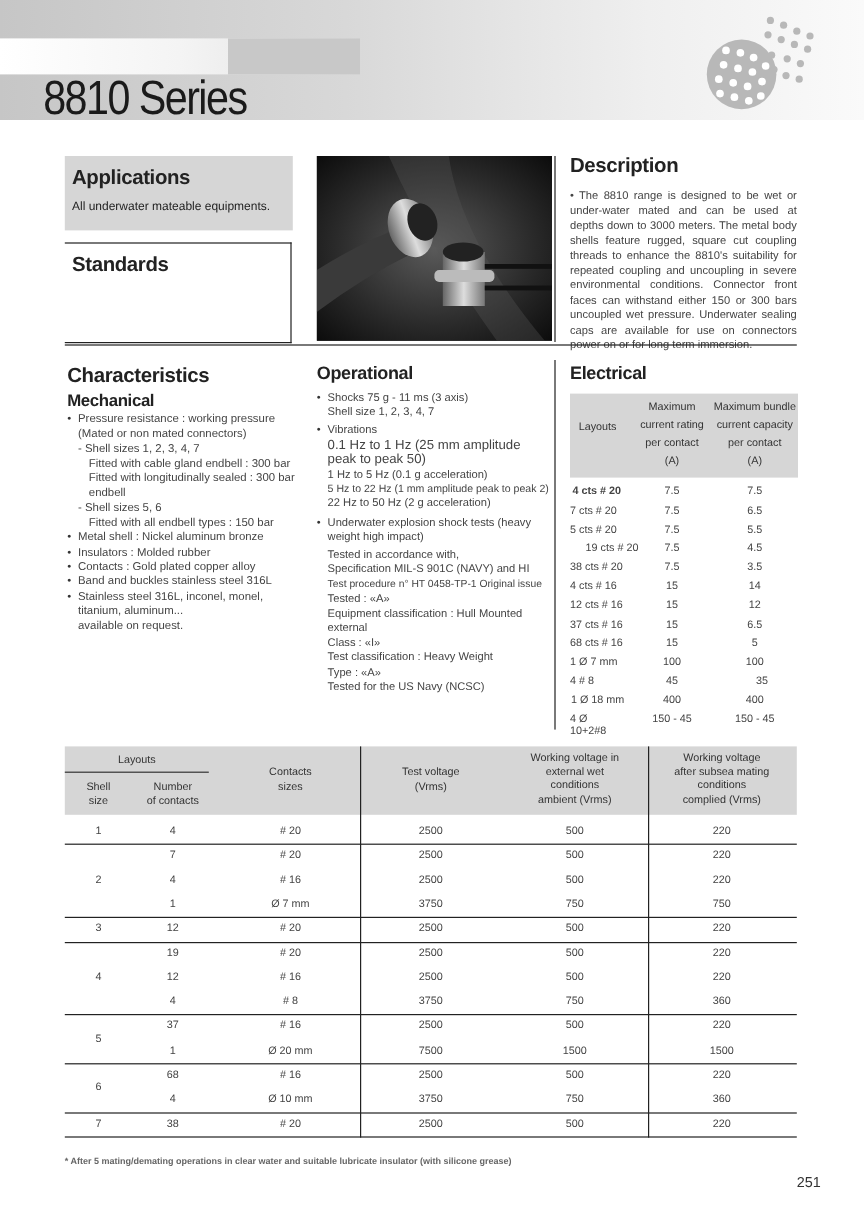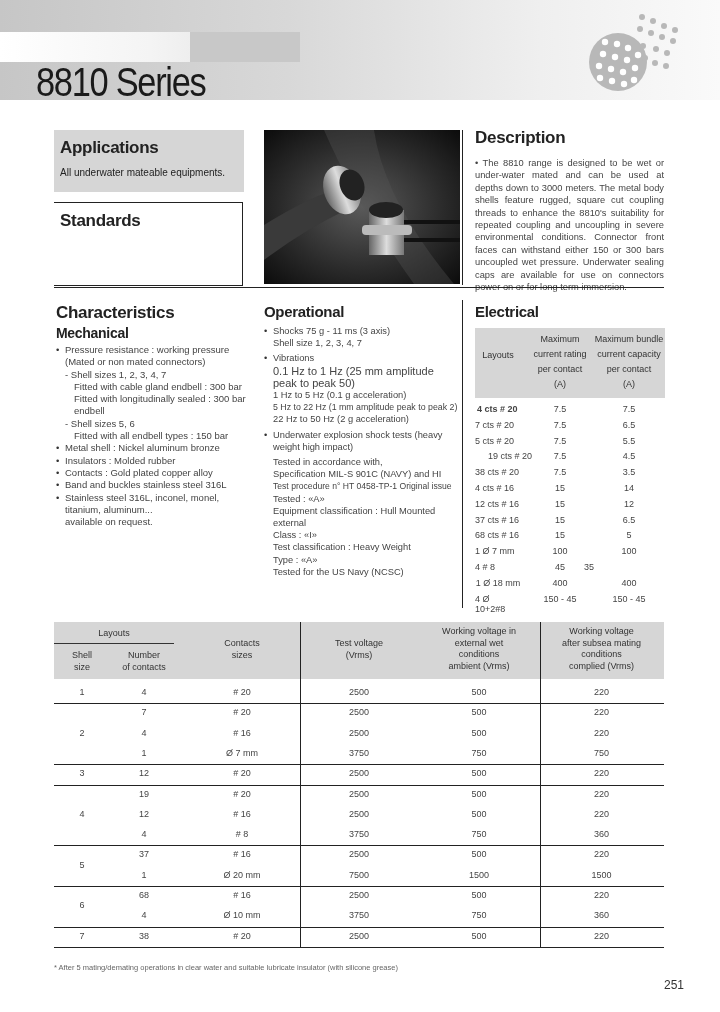--- a/index.html
+++ b/index.html
@@ -44,21 +44,21 @@
   .elec-row span { position:absolute; top:0; }
 
   .tbl { position:absolute; left:54px; top:622px; width:610px; }
   .tbl-head { position:relative; height:57px; background:#d6d6d6; }
   .tbl-head div { position:absolute; text-align:center; font-size:9px; line-height:11.5px; color:#333; }
   .tbl-vline { position:absolute; width:1px; background:#222; }
   .tbl-body { position:relative; }
   .tr { position:relative; height:20.3px; font-size:9px; color:#444; }
   .tr span { position:absolute; top:5px; text-align:center; }
   .hr { position:absolute; left:0; width:610px; height:1px; background:#222; }
-  .foot { position:absolute; left:54px; top:963px; font-size:7.5px; color:#666; }
+  .foot { position:absolute; left:54px; top:963px; font-size:7.5px; color:#666;font-weight:bold; }
   .page-num { position:absolute; left:664px; top:978px; font-size:12px; color:#333; }
 </style>
 </head>
 <body>
 
 <div class="hdr-band"></div>
 <div class="hdr-white"></div>
 <div class="hdr-gray"></div>
 <div class="hdr-title">8810 Series</div>
 <svg class="logo" viewBox="0 0 110 90">
@@ -258,21 +258,21 @@
       <span style="left: 118px; width: 72px; text-align: center;">5</span>
     </div>
     <div class="elec-row">
       <span style="left: 0px; width: 46px; text-align: left;">1 Ø 7 mm</span>
       <span style="left: 50px; width: 70px; text-align: center;">100</span>
       <span style="left: 118px; width: 72px; text-align: center;">100</span>
     </div>
     <div class="elec-row">
       <span style="left: 0px; width: 46px; text-align: left;">4 # 8</span>
       <span style="left: 50px; width: 70px; text-align: center;">45</span>
-      <span style="left: 109px; width: 72px; text-align: left;">35</span>
+      <span style="left: 124px; width: 72px; text-align: center;">35</span>
     </div>
     <div class="elec-row">
       <span style="left: 0px; width: 46px; text-align: center;">1 Ø 18 mm</span>
       <span style="left: 50px; width: 70px; text-align: center;">400</span>
       <span style="left: 118px; width: 72px; text-align: center;">400</span>
     </div>
     <div class="elec-row">
       <span style="left: 0px; width: 46px; text-align: left;">4 Ø 10+2#8</span>
       <span style="left: 50px; width: 70px; text-align: center;">150 - 45</span>
       <span style="left: 118px; width: 72px; text-align: center;">150 - 45</span>

